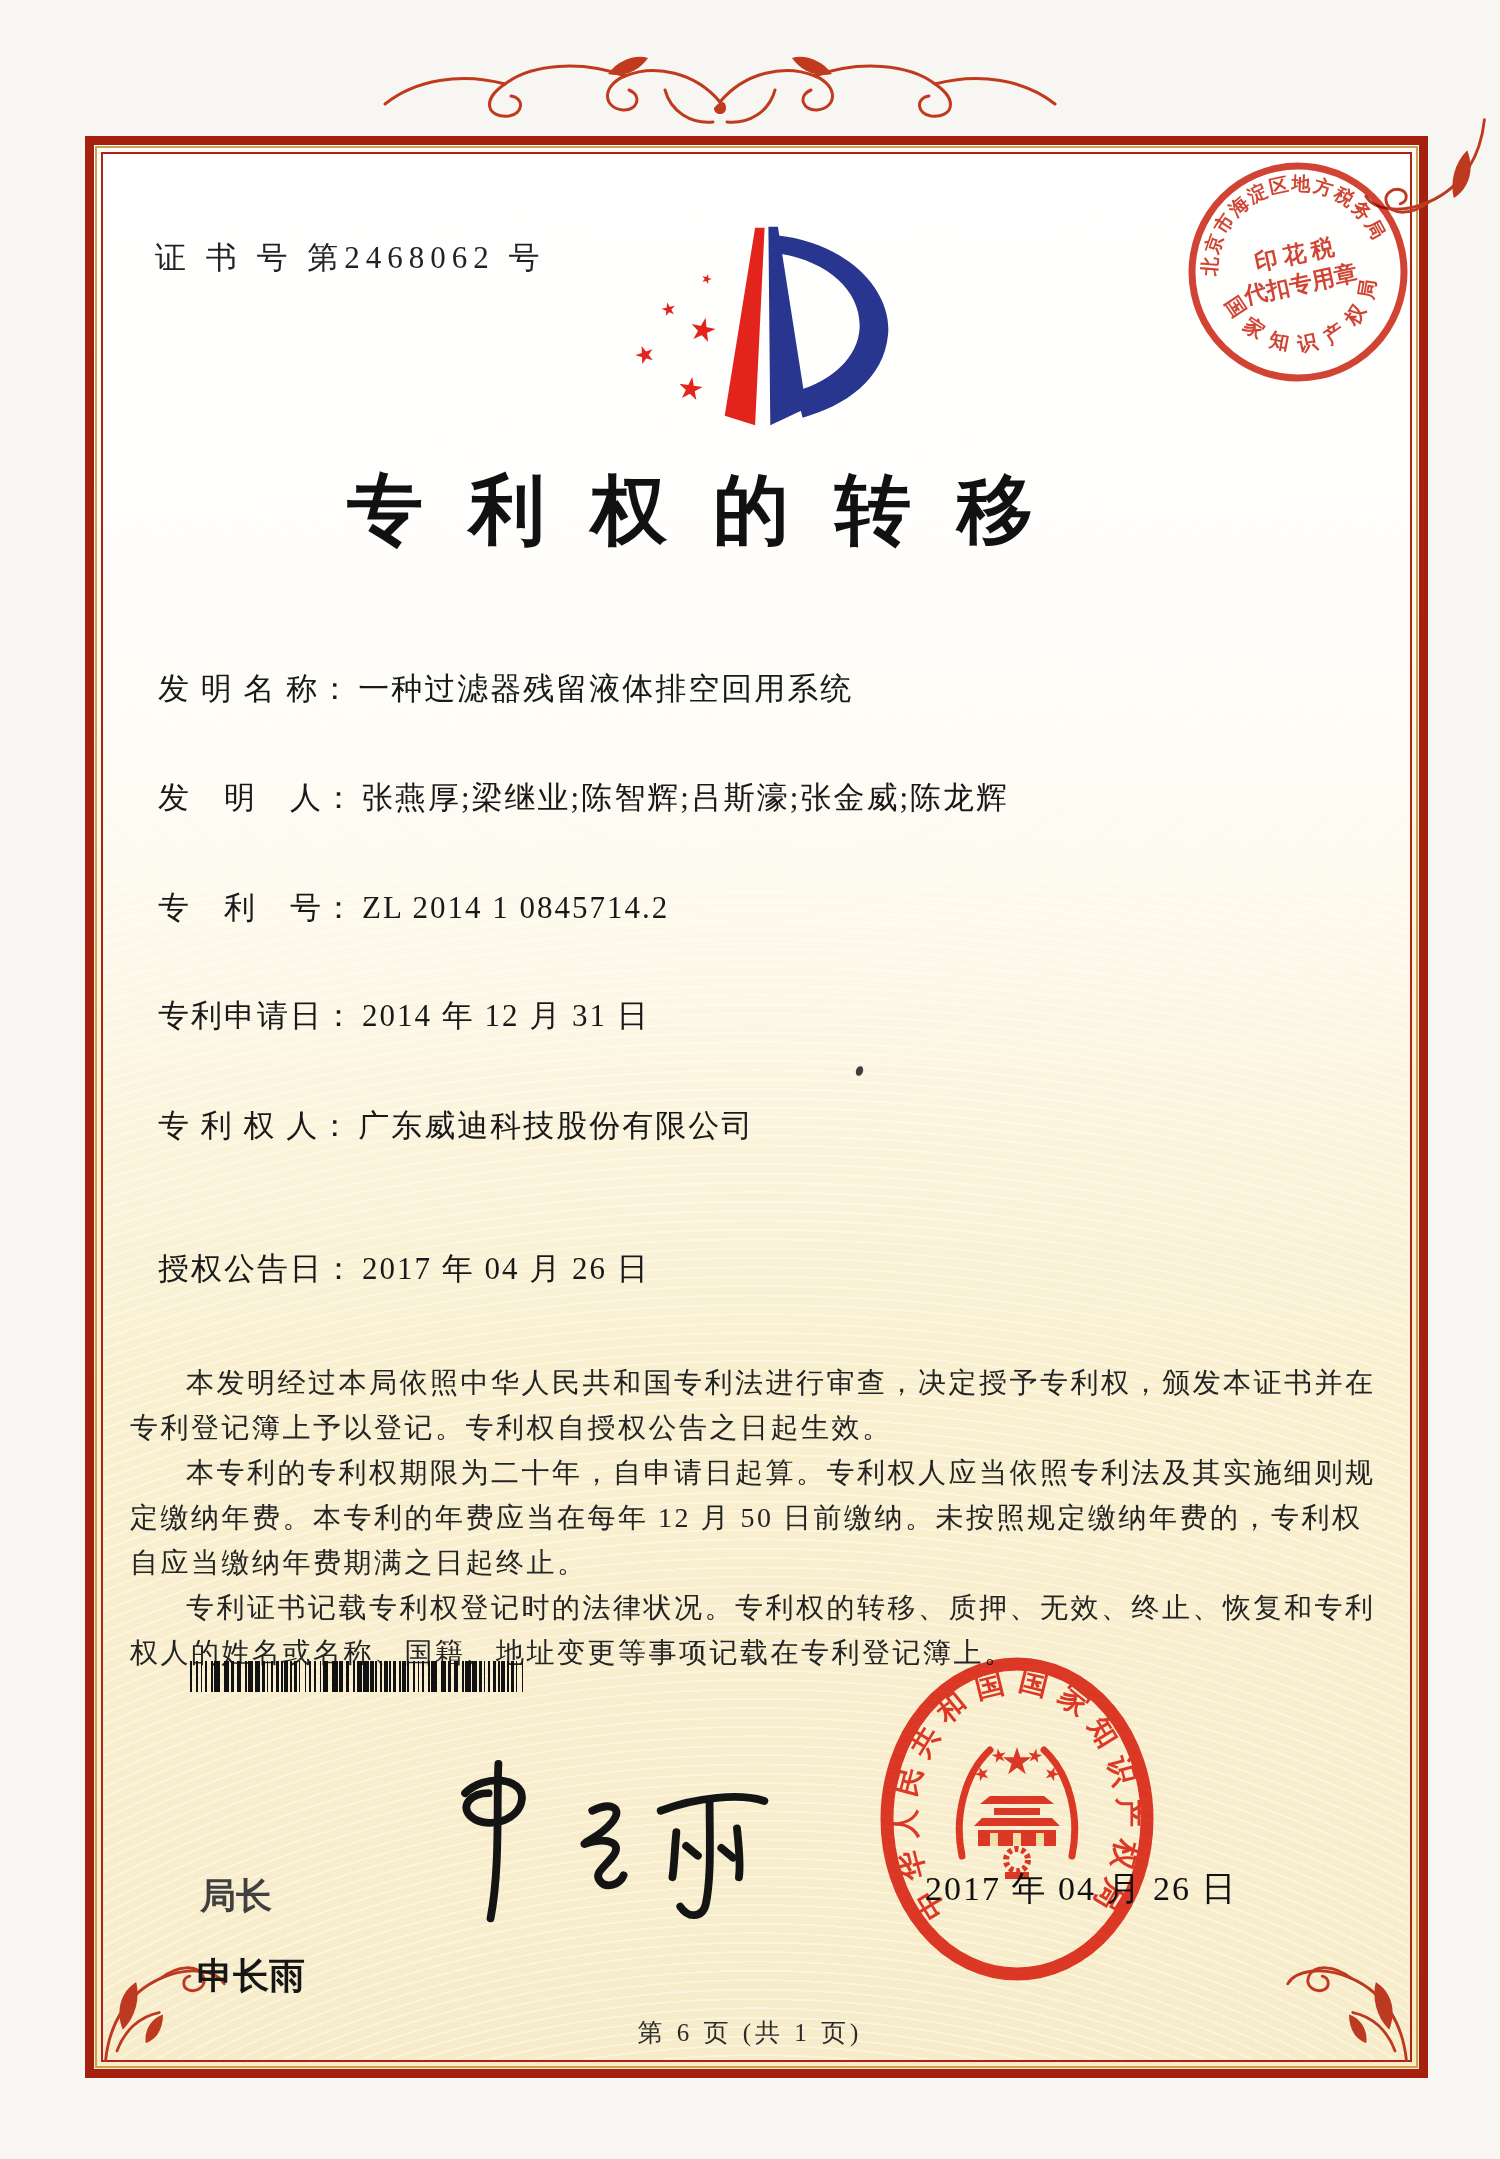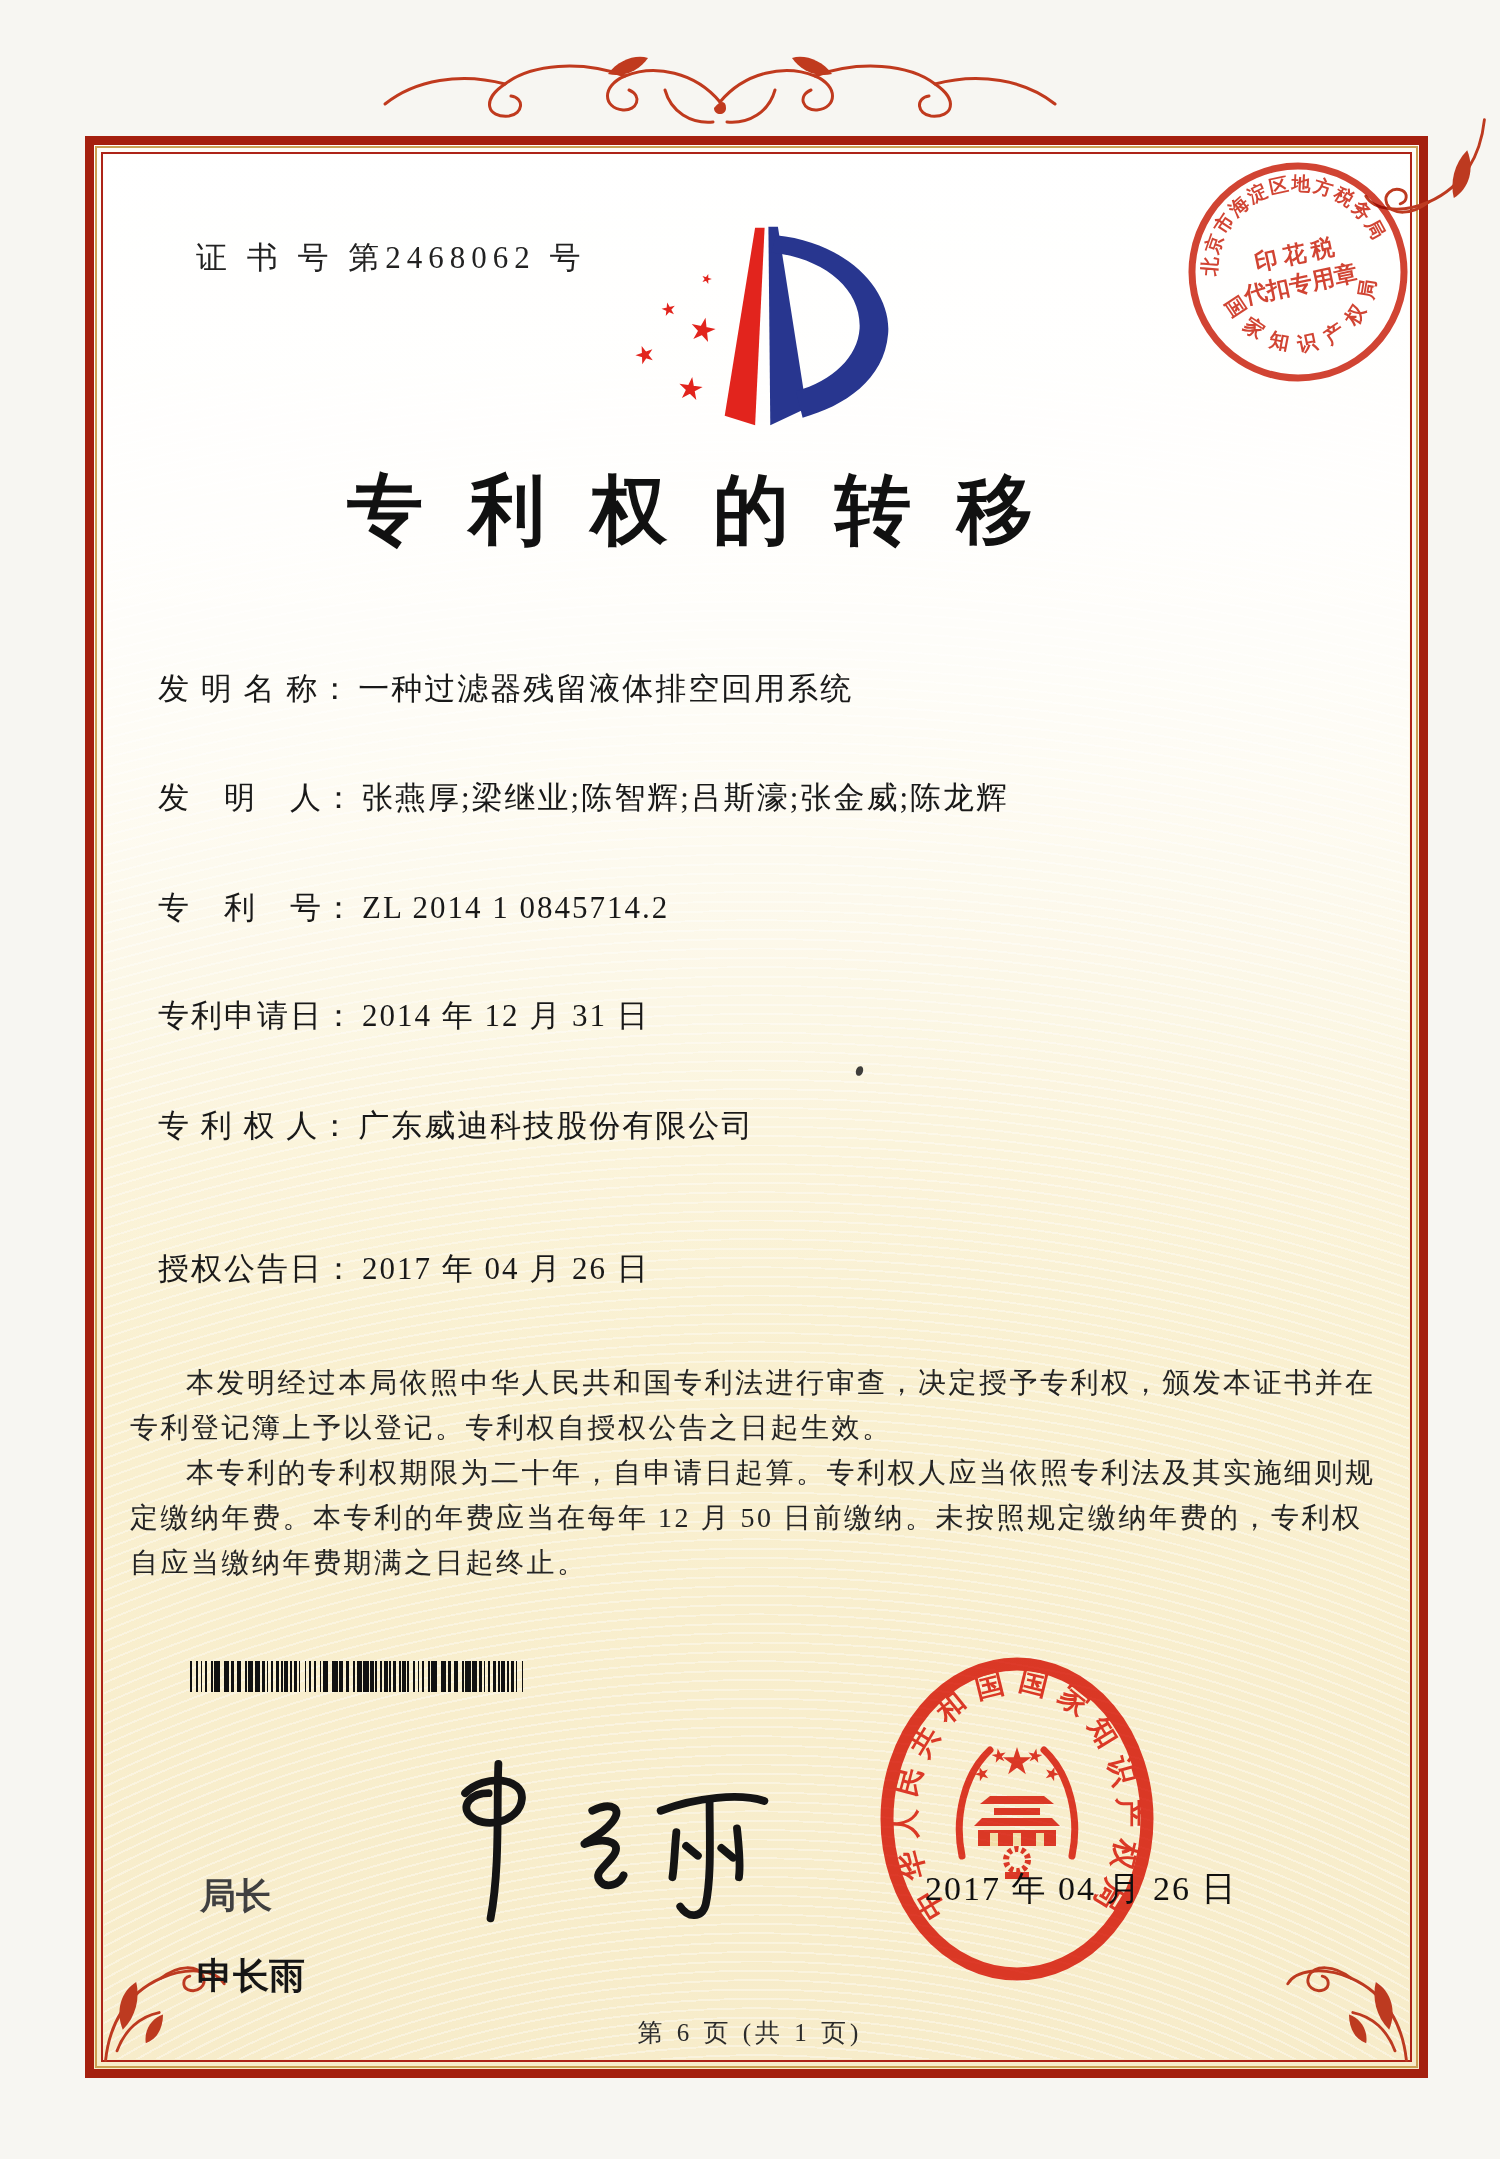--- a/index.html
+++ b/index.html
@@ -25,21 +25,21 @@
     background:repeating-radial-gradient(140% 90% at 50% 150%,
       rgba(255,255,255,0) 0 8px, rgba(255,255,255,.75) 8px 10px);
     opacity:.5;
   }
   .topfade{
     position:absolute;inset:10px;pointer-events:none;
     background:linear-gradient(180deg,rgba(255,255,255,.95) 0%,rgba(255,255,255,.82) 20%,
       rgba(255,255,255,.35) 44%, rgba(255,255,255,0) 64%);
   }
   
-  .cert-no{position:absolute;left:155px;top:237px;font-size:31px;letter-spacing:6px;color:#222;margin-left:41px;}
+  .cert-no{position:absolute;left:155px;top:237px;font-size:31px;letter-spacing:6px;color:#222;}
   .title{
     position:absolute;left:190px;top:460px;width:1000px;text-align:center;
     font-size:76px;font-weight:bold;letter-spacing:46px;padding-left:46px;box-sizing:border-box;
     color:#111;
   }
   .field{position:absolute;left:158px;font-size:31px;letter-spacing:2px;white-space:nowrap;color:#191919;}
   .f-name{top:668px;} .f-inv{top:777px;} .f-no{top:887px;}
   .f-file{top:995px;} .f-owner{top:1105px;} .f-grant{top:1248px;}
   .field .lab{margin-right:6px;}
   .body-text{position:absolute;left:130px;top:1360px;width:1262px;font-family:Liberation Serif, serif;}
@@ -191,20 +191,21 @@
   </div>
   <div class="field f-grant">
     <span class="lab">授权公告日：</span><span>2017 年 04 月 26 日</span>
   </div>
 
   <div class="ink-dot"></div>
 
   <div class="body-text">
     <p>本发明经过本局依照中华人民共和国专利法进行审查，决定授予专利权，颁发本证书并在专利登记簿上予以登记。专利权自授权公告之日起生效。</p>
     <p>本专利的专利权期限为二十年，自申请日起算。专利权人应当依照专利法及其实施细则规定缴纳年费。本专利的年费应当在每年 12 月 50 日前缴纳。未按照规定缴纳年费的，专利权自应当缴纳年费期满之日起终止。</p>
+    <p>专利证书记载专利权登记时的法律状况。专利权的转移、质押、无效、终止、恢复和专利权人的姓名或名称、国籍、地址变更等事项记载在专利登记簿上。</p>
   </div>
 
   <div class="barcode"><span style="width:1.8px;background:#111"></span><span style="width:4.199999999999999px"></span><span style="width:1.8px;background:#111"></span><span style="width:2.8px"></span><span style="width:1.8px;background:#111"></span><span style="width:2.8px"></span><span style="width:1.8px;background:#111"></span><span style="width:4.199999999999999px"></span><span style="width:1.8px;background:#111"></span><span style="width:1.4px"></span><span style="width:5.4px;background:#111"></span><span style="width:4.199999999999999px"></span><span style="width:5.4px;background:#111"></span><span style="width:1.4px"></span><span style="width:3.6px;background:#111"></span><span style="width:2.8px"></span><span style="width:3.6px;background:#111"></span><span style="width:4.199999999999999px"></span><span style="width:1.8px;background:#111"></span><span style="width:1.4px"></span><span style="width:5.4px;background:#111"></span><span style="width:1.4px"></span><span style="width:5.4px;background:#111"></span><span style="width:1.4px"></span><span style="width:3.6px;background:#111"></span><span style="width:1.4px"></span><span style="width:1.8px;background:#111"></span><span style="width:2.8px"></span><span style="width:1.8px;background:#111"></span><span style="width:2.8px"></span><span style="width:3.6px;background:#111"></span><span style="width:1.4px"></span><span style="width:1.8px;background:#111"></span><span style="width:1.4px"></span><span style="width:3.6px;background:#111"></span><span style="width:2.8px"></span><span style="width:1.8px;background:#111"></span><span style="width:1.4px"></span><span style="width:3.6px;background:#111"></span><span style="width:1.4px"></span><span style="width:1.8px;background:#111"></span><span style="width:4.199999999999999px"></span><span style="width:1.8px;background:#111"></span><span style="width:2.8px"></span><span style="width:1.8px;background:#111"></span><span style="width:2.8px"></span><span style="width:1.8px;background:#111"></span><span style="width:4.199999999999999px"></span><span style="width:1.8px;background:#111"></span><span style="width:1.4px"></span><span style="width:5.4px;background:#111"></span><span style="width:4.199999999999999px"></span><span style="width:5.4px;background:#111"></span><span style="width:1.4px"></span><span style="width:3.6px;background:#111"></span><span style="width:2.8px"></span><span style="width:3.6px;background:#111"></span><span style="width:4.199999999999999px"></span><span style="width:1.8px;background:#111"></span><span style="width:1.4px"></span><span style="width:5.4px;background:#111"></span><span style="width:1.4px"></span><span style="width:5.4px;background:#111"></span><span style="width:1.4px"></span><span style="width:3.6px;background:#111"></span><span style="width:1.4px"></span><span style="width:1.8px;background:#111"></span><span style="width:2.8px"></span><span style="width:1.8px;background:#111"></span><span style="width:2.8px"></span><span style="width:3.6px;background:#111"></span><span style="width:1.4px"></span><span style="width:1.8px;background:#111"></span><span style="width:1.4px"></span><span style="width:3.6px;background:#111"></span><span style="width:2.8px"></span><span style="width:1.8px;background:#111"></span><span style="width:1.4px"></span><span style="width:3.6px;background:#111"></span><span style="width:1.4px"></span><span style="width:1.8px;background:#111"></span><span style="width:4.199999999999999px"></span><span style="width:1.8px;background:#111"></span><span style="width:2.8px"></span><span style="width:1.8px;background:#111"></span><span style="width:2.8px"></span><span style="width:1.8px;background:#111"></span><span style="width:4.199999999999999px"></span><span style="width:1.8px;background:#111"></span><span style="width:1.4px"></span><span style="width:5.4px;background:#111"></span><span style="width:4.199999999999999px"></span><span style="width:5.4px;background:#111"></span><span style="width:1.4px"></span><span style="width:3.6px;background:#111"></span><span style="width:2.8px"></span><span style="width:3.6px;background:#111"></span><span style="width:4.199999999999999px"></span><span style="width:1.8px;background:#111"></span><span style="width:1.4px"></span><span style="width:5.4px;background:#111"></span><span style="width:1.4px"></span><span style="width:5.4px;background:#111"></span><span style="width:1.4px"></span><span style="width:3.6px;background:#111"></span><span style="width:1.4px"></span><span style="width:1.8px;background:#111"></span><span style="width:2.8px"></span><span style="width:1.8px;background:#111"></span><span style="width:2.8px"></span><span style="width:3.6px;background:#111"></span><span style="width:1.4px"></span><span style="width:1.8px;background:#111"></span><span style="width:1.4px"></span><span style="width:3.6px;background:#111"></span><span style="width:2.8px"></span><span style="width:1.8px;background:#111"></span><span style="width:1.4px"></span><span style="width:3.6px;background:#111"></span><span style="width:1.4px"></span><span style="width:1.8px;background:#111"></span><span style="width:4.199999999999999px"></span><span style="width:1.8px;background:#111"></span><span style="width:2.8px"></span></div>
 
   <div class="director-title">局长</div>
   <div class="director-name">申长雨</div>
 
   <svg class="signature" viewBox="0 0 360 190">
     <g fill="none" stroke="#141414" stroke-width="8" stroke-linecap="round">
       <path d="M72 14 C70 55 74 120 64 172"></path>

